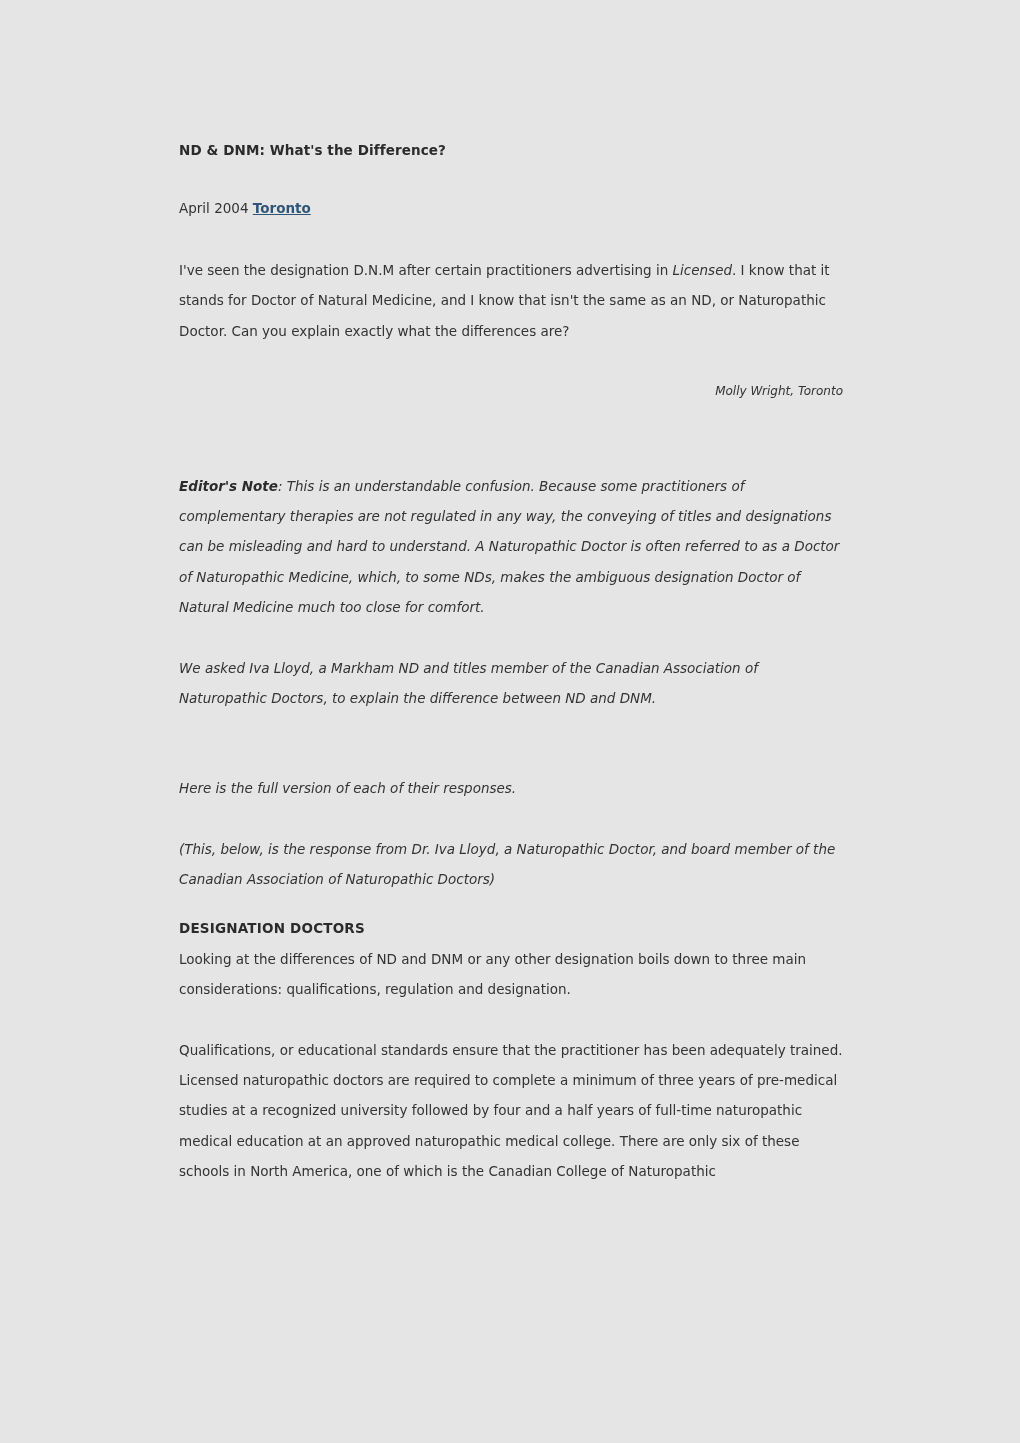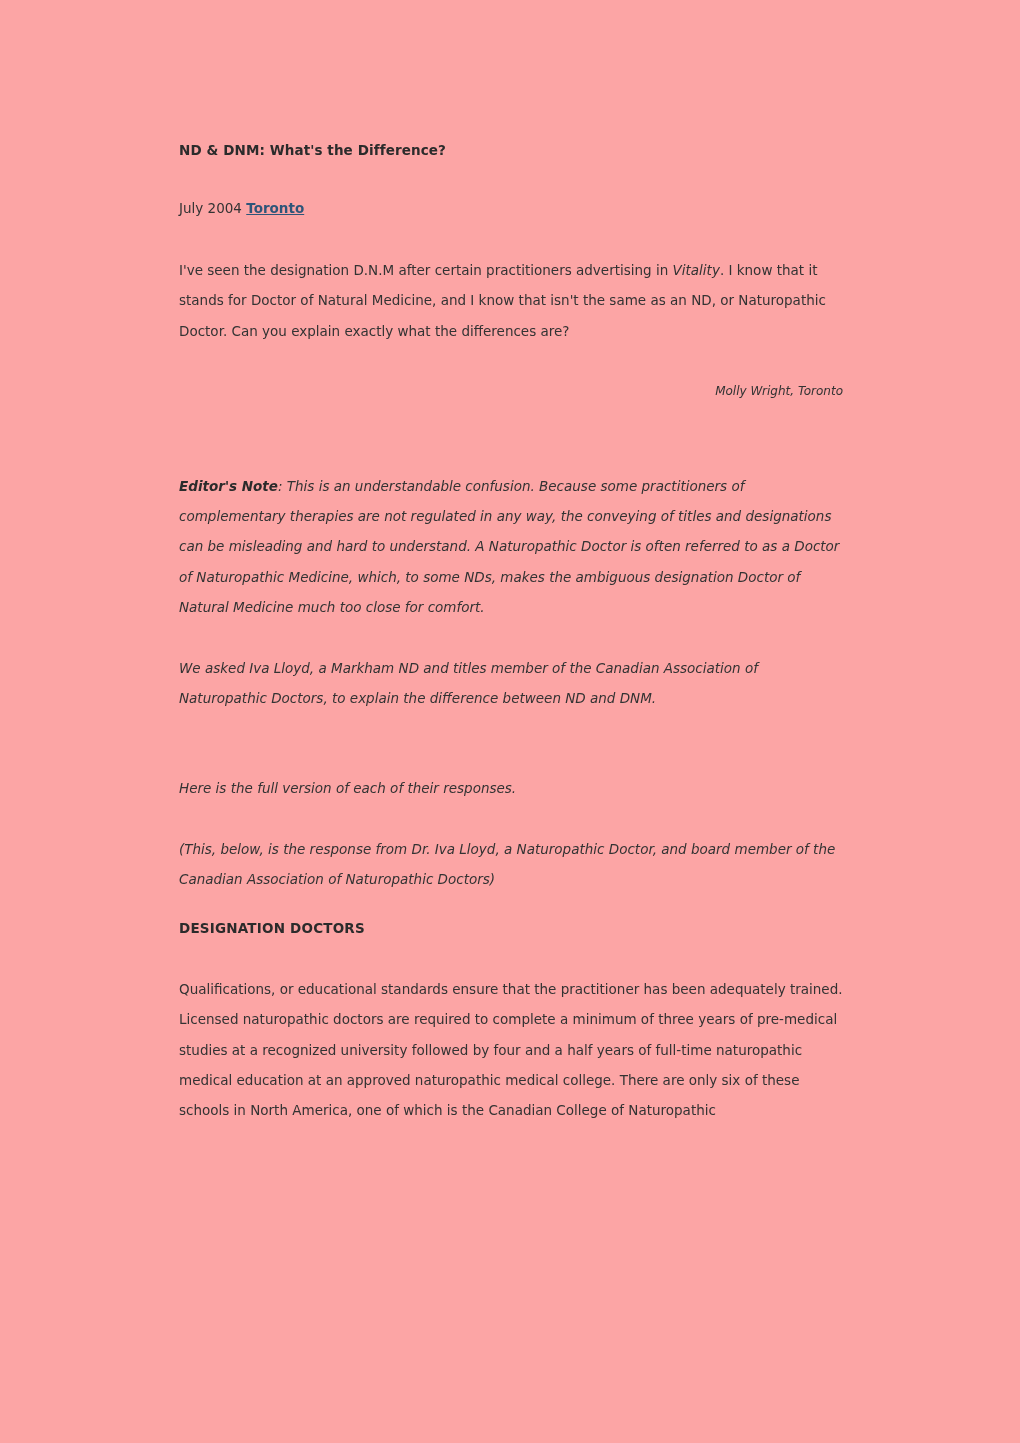--- a/index.html
+++ b/index.html
@@ -13,21 +13,21 @@
     height: 1443px;
     font-family: "DejaVu Sans", "Liberation Sans", sans-serif;
     color: #333333;
     -webkit-font-smoothing: antialiased;
   }
   .page {
     position: relative;
     width: 1020px;
     height: 1443px;
     overflow: hidden;
-    background: #fca5a5;
+    background: #e5e5e5;
   }
   .content {
     position: absolute;
     left: 179px;
     top: 140px;
     width: 664px;
   }
   .doc-title {
     font-size: 13.5px;
     font-weight: bold;
@@ -93,28 +93,28 @@
 <body>
 
 <div class="page">
   <div class="content">
 
     <h1 class="doc-title">ND &amp; DNM: What's the Difference?</h1>
 
     <div class="spacer-sm"></div>
 
     <p class="meta-line">
-      <span>July 2004</span><span>&nbsp;</span><a class="link">Toronto</a>
+      <span>April 2004</span><span>&nbsp;</span><a class="link">Toronto</a>
     </p>
 
     <div class="spacer-lg"></div>
 
 
     <p class="body-par">
-      <span>I've seen the designation D.N.M after certain practitioners advertising in </span><span class="em">Vitality</span><span>. I know that it stands for Doctor of Natural Medicine, and I know that isn't the same as an ND, or Naturopathic Doctor. Can you explain exactly what the differences are?</span>
+      <span>I've seen the designation D.N.M after certain practitioners advertising in </span><span class="em">Licensed</span><span>. I know that it stands for Doctor of Natural Medicine, and I know that isn't the same as an ND, or Naturopathic Doctor. Can you explain exactly what the differences are?</span>
     </p>
 
     <div class="par-gap"></div>
 
     <p class="attribution">Molly Wright, Toronto</p>
 
     <div class="spacer-xl"></div>
 
     <p class="body-par italic">
       <span class="strong-em">Editor's Note</span><span>: This is an understandable confusion. Because some practitioners of complementary therapies are not regulated in any way, the conveying of titles and designations can be misleading and hard to understand. A Naturopathic Doctor is often referred to as a Doctor of Naturopathic Medicine, which, to some NDs, makes the ambiguous designation Doctor of Natural Medicine much too close for comfort.</span>
@@ -132,19 +132,20 @@
     <p class="body-par italic">Here is the full version of each of their responses.</p>
 
     <div class="par-gap"></div>
 
     <p class="body-par italic">(This, below, is the response from Dr. Iva Lloyd, a Naturopathic Doctor, and board member of the Canadian Association of Naturopathic Doctors)</p>
 
     <div class="spacer-md"></div>
 
     <h2 class="section-head tight">DESIGNATION DOCTORS</h2>
 
+    <p class="body-par">Looking at the differences of ND and DNM or any other designation boils down to three main considerations: qualifications, regulation and designation.</p>
 
     <div class="par-gap"></div>
 
     <p class="body-par">Qualifications, or educational standards ensure that the practitioner has been adequately trained. Licensed naturopathic doctors are required to complete a minimum of three years of pre-medical studies at a recognized university followed by four and a half years of full-time naturopathic medical education at an approved naturopathic medical college. There are only six of these schools in North America, one of which is the Canadian College of Naturopathic</p>
 
   </div>
 </div>
 
 </body></html>

